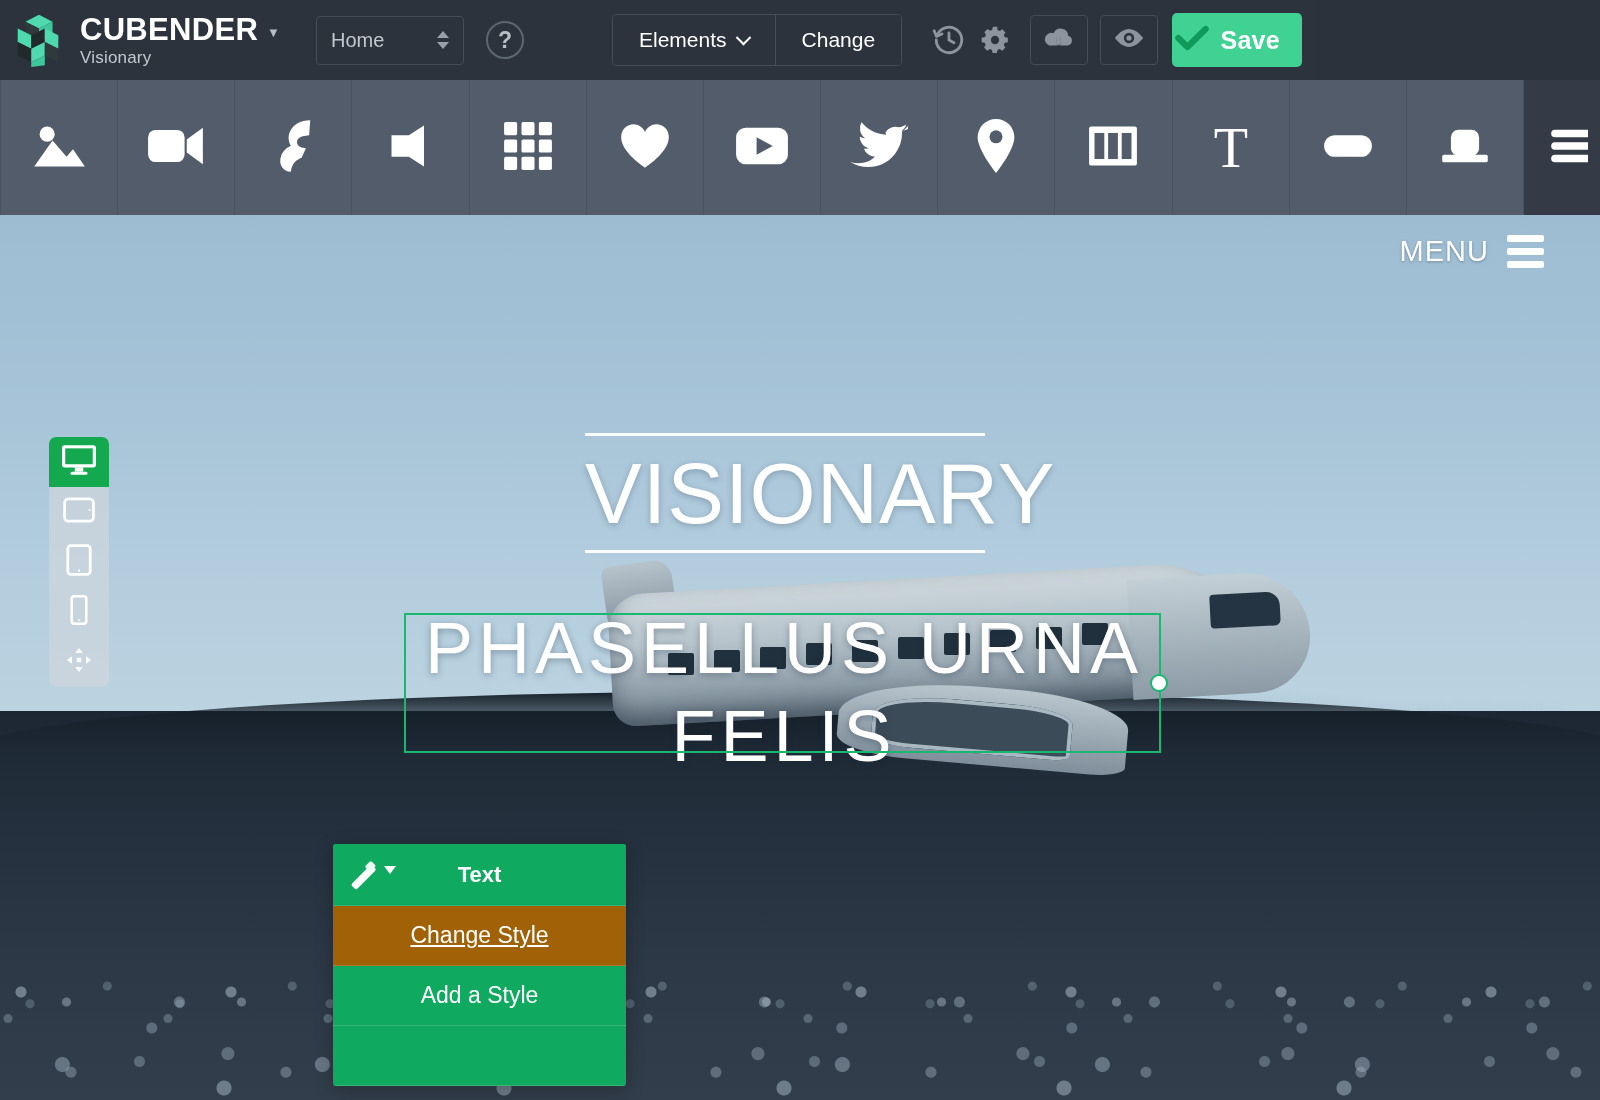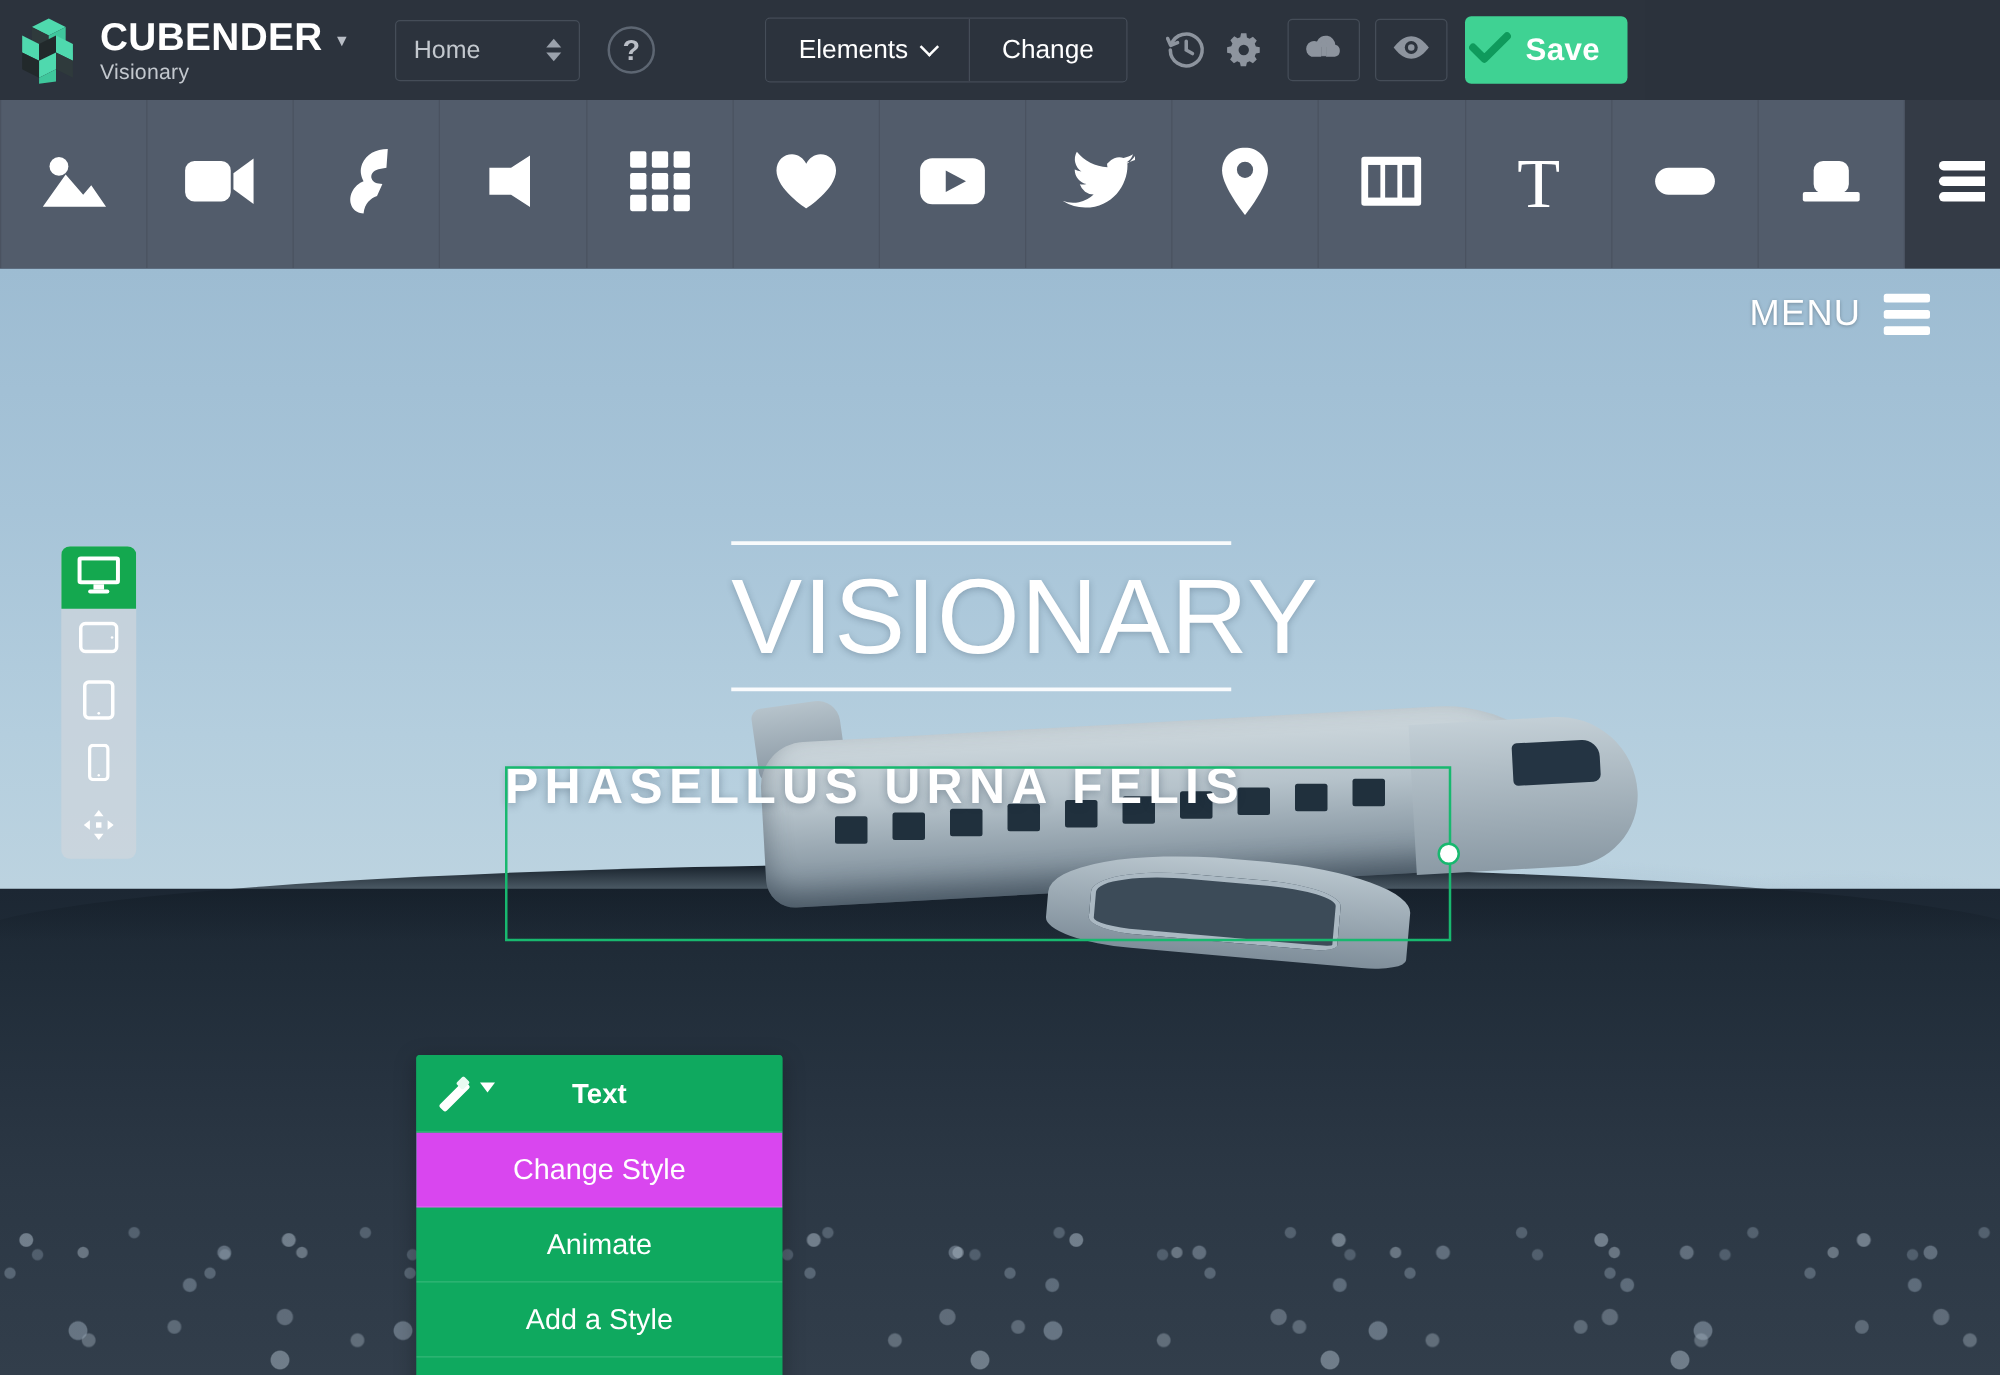--- a/index.html
+++ b/index.html
@@ -226,22 +226,22 @@
   .hero { position: absolute; left: 0; top: 0; width: 100%; }
   .hero-title-wrap { position: absolute; left: 585px; top: 218px; width: 400px; }
   .rule { width: 100%; height: 3px; background: rgba(255,255,255,.92); }
   .hero-title {
     color: #ffffff; font-size: 85px; font-weight: 400; letter-spacing: 1px;
     text-align: center; line-height: 1.18; margin: 8px 0 6px;
     text-shadow: 0 2px 6px rgba(20,40,60,.25);
   }
   .hero-sub {
     position: absolute; left: 404px; top: 390px; width: 760px;
-    color: #ffffff; font-size: 40px; font-weight: 700;
-    letter-spacing: 5px; line-height: 1.22; text-align: left;
+    color: #ffffff; font-size: 72px; font-weight: 400;
+    letter-spacing: 5px; line-height: 1.22; text-align: center;
     text-shadow: 0 2px 7px rgba(20,40,60,.35);
   }
 
   
   .sel-rect {
     position: absolute; left: 404px; top: 398px;
     width: 757px; height: 140px;
     border: 2px solid #18b86f;
   }
   .sel-handle {
@@ -283,21 +283,21 @@
   }
   .ctx-head-title {
     width: 100%; text-align: center; color: #ffffff;
     font-size: 22px; font-weight: 600;
   }
   .ctx-item {
     height: 60px; display: flex; align-items: center; justify-content: center;
     color: #ffffff; font-size: 23px; font-weight: 500;
     border-bottom: 1px solid rgba(255,255,255,.16);
   }
-  .ctx-item.hi { background: #d946ef; }
+  .ctx-item.hi { background: #a16207; text-decoration: underline; }
 </style>
 </head>
 <body>
 
 <div class="topbar">
 
   <div class="brand">
     <div class="cube-logo">
       <svg viewBox="0 0 60 60" width="58" height="58">
         <g>
@@ -629,23 +629,20 @@
         </svg>
         <span class="wand-caret"></span>
       </span>
       <span class="ctx-head-title">Text</span>
     </div>
 
     <div class="ctx-item hi">
       <span>Change Style</span>
     </div>
     <div class="ctx-item">
-      <span>Animate</span>
-    </div>
-    <div class="ctx-item">
       <span>Add a Style</span>
     </div>
     <div class="ctx-item">
       
     </div>
 
   </div>
 </div>
 
 </body></html>

